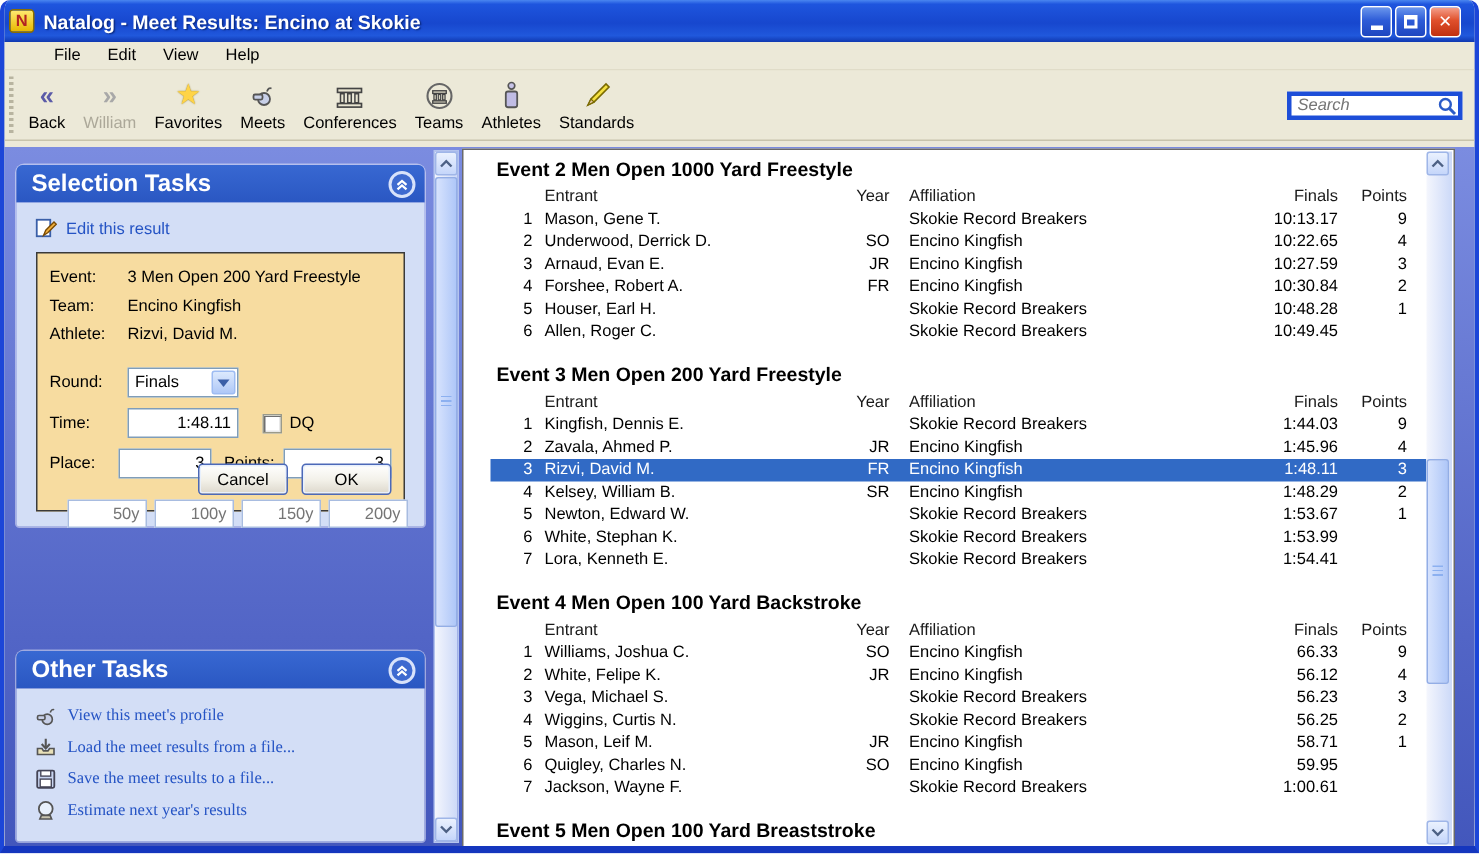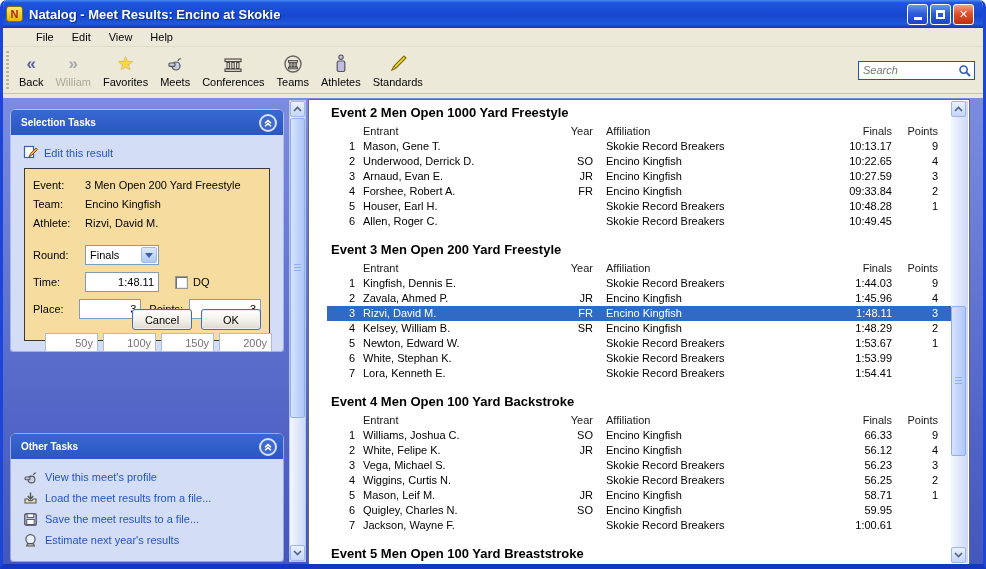--- a/index.html
+++ b/index.html
@@ -39,35 +39,35 @@
   .tb-btn { display:flex; flex-direction:column; align-items:center; justify-content:center;
     padding:2px 6px; height:44px; }
   .tb-btn .ticon { height:22px; display:flex; align-items:center; justify-content:center; }
   .tb-btn .tlabel { margin-top:1px;text-align:center; }
   .tb-btn.disabled .tlabel { color:#ACA899; }
   .chev { font-size:17px; font-weight:bold; line-height:18px; }
   .chev.back { color:#5B5BA8; }
   .chev.fwd { color:#A8A8A8; }
   .star { color:#FFD447; font-size:19px; text-shadow:0 0 1px #8A6D00; line-height:18px; }
   .search-wrap { margin-left:auto; margin-right:8px; position:relative; }
-  .search-input { width:117px; height:19px; border:1px solid #1d4ed8; padding:2px 20px 2px 4px;
+  .search-input { width:117px; height:19px; border:3px solid #1d4ed8; padding:2px 20px 2px 4px;
     font-family:inherit; font-size:11px; color:#808080; font-style:italic; }
   .search-icon { position:absolute; right:3px; top:3px; }
 
   
   .app-body { position:absolute; left:0; top:94px; width:980px; height:470px;
     background:linear-gradient(180deg,#7B8CE0,#5265C6 70%,#4357BC); border-top:4px solid #ECE9D8; }
 
   
   .taskpane { position:absolute; left:0; top:0; width:305px; height:100%; }
   .panel { position:absolute; left:8px; width:272px; border-radius:5px 5px 2px 2px;
     box-shadow:0 0 0 1px rgba(255,255,255,0.45); }
   .panel-header { height:25px; border-radius:4px 4px 0 0; display:flex; align-items:center;
     padding:0 6px 0 10px; background:linear-gradient(180deg,#3868D2,#2A57C2);
-    color:#fff; font-weight:bold; font-size:10px; }
+    color:#fff; font-weight:bold; font-size:16px; }
   .panel-header .ph-title { flex:1; }
   .chev-btn { width:18px; height:18px; border:2px solid #D8E2FA; border-radius:50%;
     background:#3E6AD0; display:flex; align-items:center; justify-content:center; }
   .panel-body { background:#D3DEF6; border-radius:0 0 2px 2px; padding:8px 6px 10px 6px; }
 
   .edit-link { display:flex; align-items:center; gap:6px; padding:2px 0 8px 6px; color:#2453C4; cursor:pointer; }
 
   .form { background:#F7DCA0; border:1px solid #3A3A3A; width:246px; margin:0 auto; padding:10px 8px 10px 8px; position:relative; height:173px; }
   .frow { display:flex; align-items:center; margin-bottom:7px; }
   .flabel { width:52px; }
@@ -84,21 +84,21 @@
   .split-input { width:53px; height:19px; border:1px solid #A8BCE0; background:#fff; text-align:right;
     padding:0 4px; font-family:inherit; font-size:11px; color:#9A9A9A; }
   .form-buttons { position:absolute; right:8px; bottom:10px; display:flex; gap:9px; }
   .xp-btn { width:60px; height:21px; border:1px solid #4C69B8; border-radius:3px;
     background:linear-gradient(180deg,#FFFFFF,#F2F0E8 55%,#DDD8CC); font-family:inherit; font-size:11px;
     box-shadow:inset 0 0 0 1px #E8F0FC; }
 
   .panel.sel-tasks { top:12px; }
   .panel.other-tasks { top:336px; }
   .ot-item { display:flex; align-items:center; gap:7px; padding:3px 0 3px 6px; color:#2453C4; cursor:pointer; }
-  .ot-item .ot-label { line-height:13px; }
+  .ot-item .ot-label { line-height:13px;font-family:Liberation Serif, serif; }
 
   
   .sb { position:absolute; width:17px; background:linear-gradient(90deg,#F4F6FD,#CCD9F8); border:1px solid #B4C4EE; }
   .sb-btn { position:absolute; left:0; width:15px; height:16px; border:1px solid #9FB6E8; border-radius:2px;
     background:linear-gradient(180deg,#EAF1FE,#C5D6FA); display:flex; align-items:center; justify-content:center; }
   .sb-btn.up { top:0; }
   .sb-btn.down { bottom:0; }
   .sb-thumb { position:absolute; left:0; width:15px; border:1px solid #93AEE6; border-radius:2px;
     background:linear-gradient(90deg,#D7E3FD,#AFC7F8); }
   .sb-grip { position:absolute; left:3px; right:3px; top:50%; height:8px; transform:translateY(-50%);
@@ -412,21 +412,21 @@
               <span class="c-year">JR</span>
               <span class="c-affil">Encino Kingfish</span>
               <span class="c-finals">10:27.59</span>
               <span class="c-points">3</span>
             </div>
             <div class="rrow">
               <span class="c-num">4</span>
               <span class="c-entrant">Forshee, Robert A.</span>
               <span class="c-year">FR</span>
               <span class="c-affil">Encino Kingfish</span>
-              <span class="c-finals">09:33.84</span>
+              <span class="c-finals">10:30.84</span>
               <span class="c-points">2</span>
             </div>
             <div class="rrow">
               <span class="c-num">5</span>
               <span class="c-entrant">Houser, Earl H.</span>
               <span class="c-year"></span>
               <span class="c-affil">Skokie Record Breakers</span>
               <span class="c-finals">10:48.28</span>
               <span class="c-points">1</span>
             </div>

